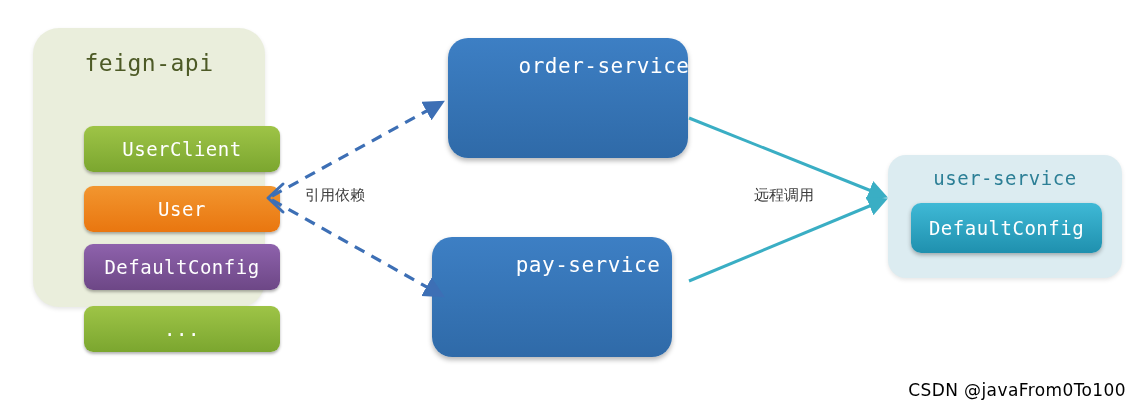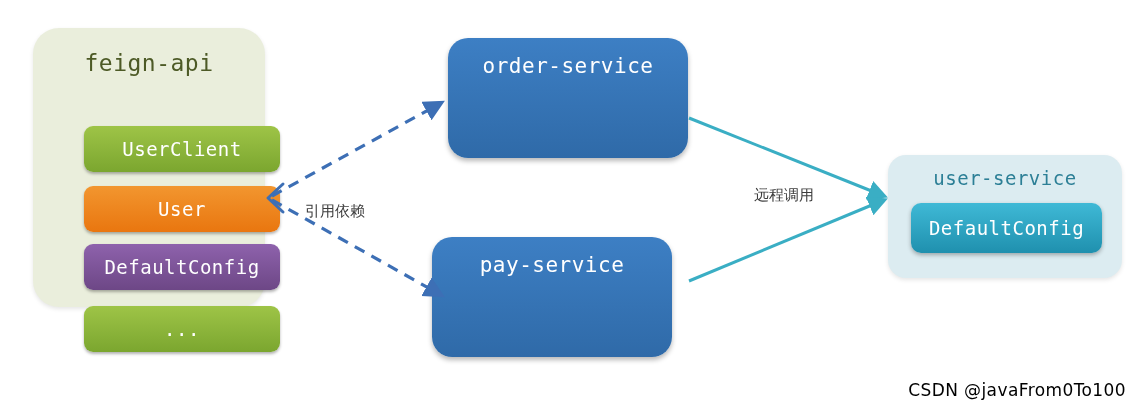--- a/index.html
+++ b/index.html
@@ -83,20 +83,21 @@
   .service-box .label {
     position: absolute;
     top: 16px;
     left: 0;
     width: 100%;
     text-align: center;
     color: #ffffff;
     font-size: 21px;
     letter-spacing: 0.5px;
     font-family: "DejaVu Sans Mono", monospace;
+    padding-left: 36px;
   }
   #order-service { left: 448px; top: 38px; }
   #pay-service   { left: 432px; top: 237px; }
 
   
   .usvc-panel {
     position: absolute;
     left: 888px;
     top: 127px;
     width: 234px;
@@ -146,21 +147,21 @@
   }
 
   
   .edge-label {
     position: absolute;
     font-family: "DejaVu Sans", sans-serif;
     font-size: 15px;
     color: #3c3c3c;
     white-space: nowrap;
   }
-  #label-dep { left: 305px; top: 202px; }
+  #label-dep { left: 305px; top: 186px; }
   #label-rpc { left: 754px; top: 186px; }
 
   
   .watermark {
     position: absolute;
     right: 17px;
     bottom: 10px;
     font-family: "DejaVu Sans", sans-serif;
     font-size: 17px;
     color: #000000;

